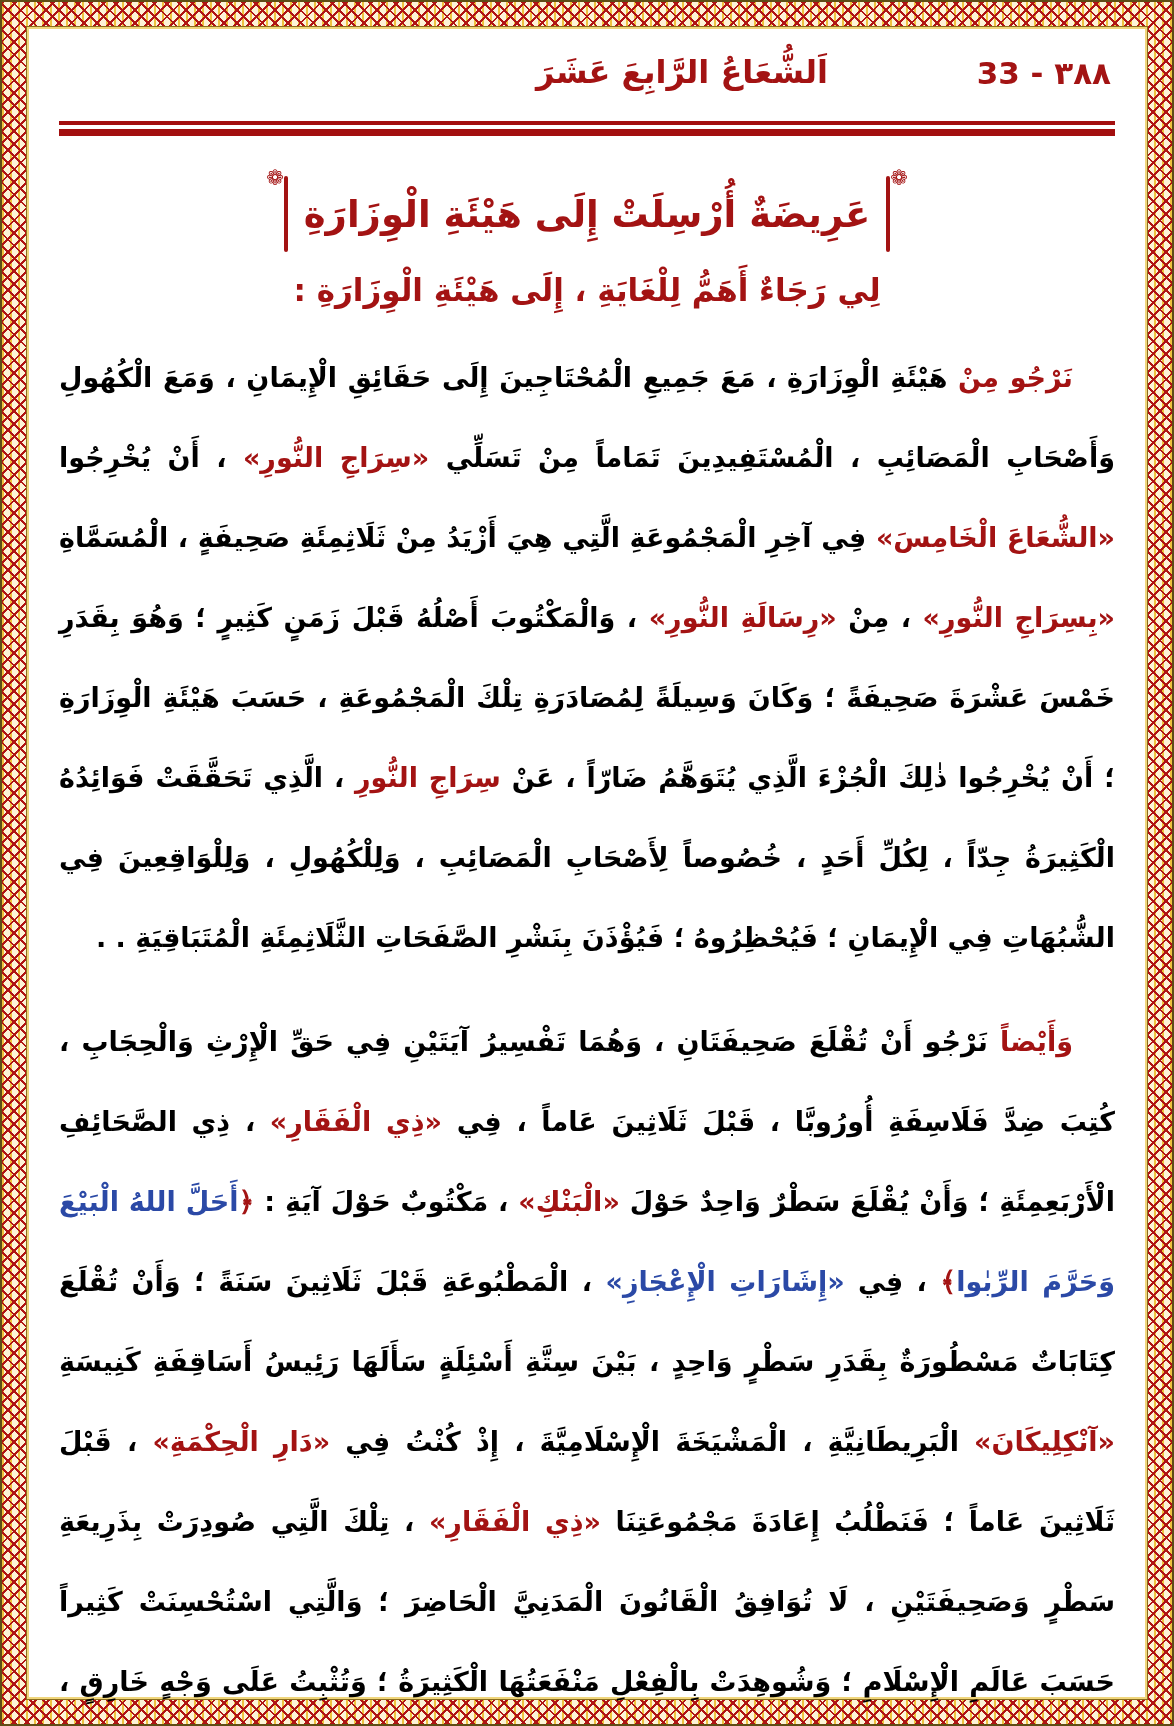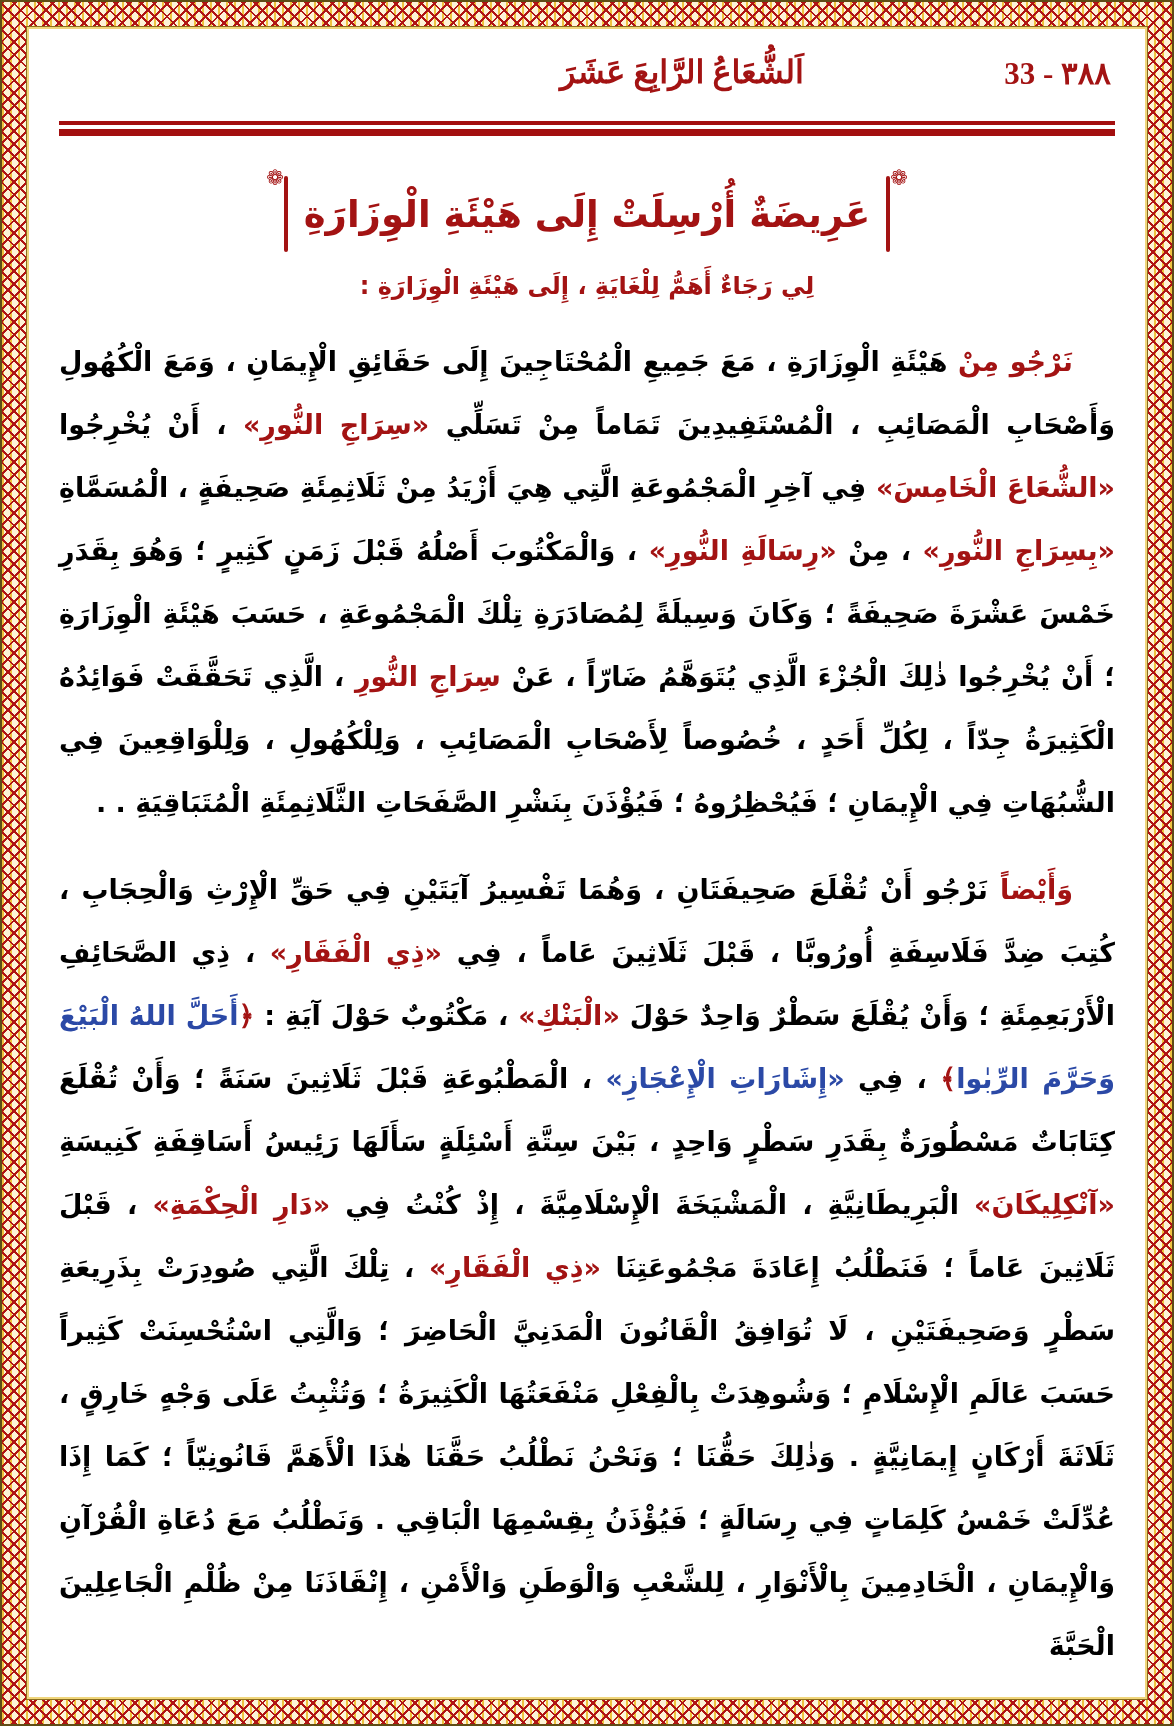--- a/index.html
+++ b/index.html
@@ -22,21 +22,21 @@
     box-sizing:border-box;
   }
   .sheet{
     position:absolute;inset:26px;
     background:var(--page_bg);
     border:1px solid #8a6d1d;
     box-shadow:inset 0 0 0 2px #f0d67c;
     box-sizing:border-box;
     padding:14px 32px 0 32px;
   }
-  .header{position:relative;height:74px;font-family:Liberation Serif, serif;}
+  .header{position:relative;height:74px;}
   .book-title{
     position:absolute;left:59%;top:12px;transform:translateX(-50%);
     font-size:32px;font-weight:bold;color:var(--red);white-space:nowrap;
   }
   .page-numbers{
     position:absolute;right:4px;top:14px;
     font-size:31px;font-weight:bold;color:var(--red);white-space:nowrap;
   }
   .double-rule{margin-top:6px;}
   .rule-thin{height:4px;background:var(--rule);}
@@ -47,29 +47,29 @@
     display:flex;justify-content:center;align-items:center;gap:16px;
     color:var(--red);font-size:37px;font-weight:bold;
   }
   .orn{display:inline-flex;align-items:flex-start;color:var(--red);}
   .orn .orn-bar{width:4px;height:76px;background:var(--red);border-radius:2px;}
   .orn .orn-flower{font-size:21px;line-height:1;margin-top:-8px;}
   .orn.right{flex-direction:row;}
   .orn.left{flex-direction:row-reverse;}
   .subtitle{
     margin-top:20px;text-align:center;
-    font-size:24px;font-weight:bold;color:var(--red);
+    font-size:31px;font-weight:bold;color:var(--red);
   }
   .body{
     margin:30px 0 0 0;
     direction:rtl;
     text-align:justify;
     text-indent:42px;
     font-size:27px;font-weight:bold;color:#000;
-    line-height:63px;
+    line-height:80px;
   }
   .body + .body{margin-top:24px;}
   .seg-black{color:#000;}
   .seg-red{color:var(--red);}
   .seg-blue{color:var(--blue);}
 </style>
 </head>
 <body>
 
 <div class="page">

